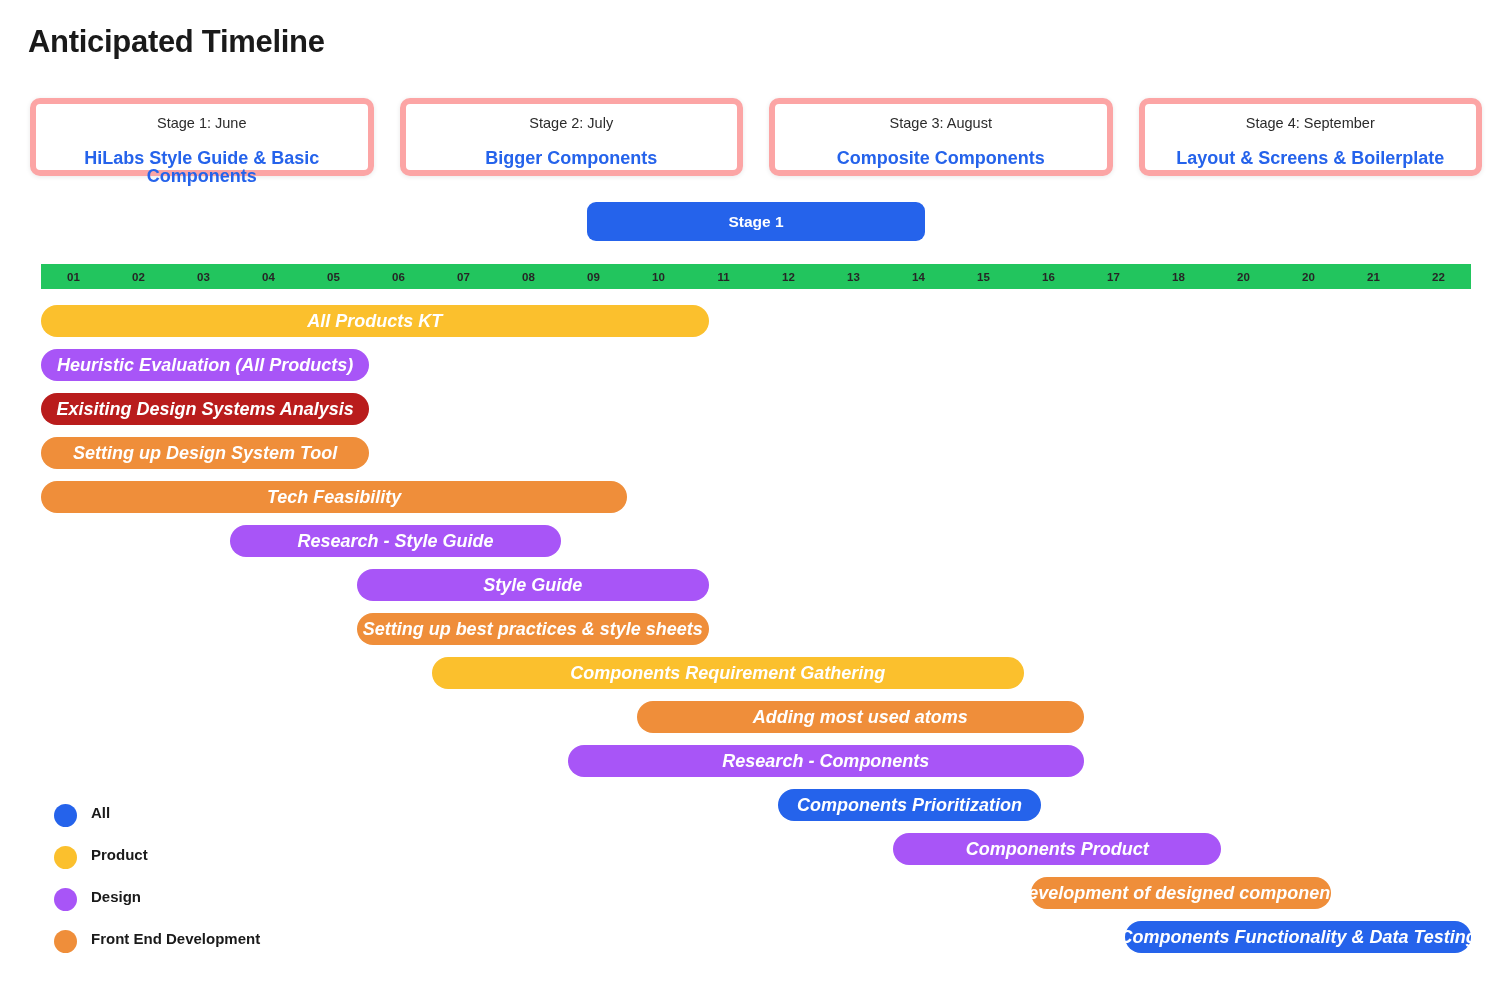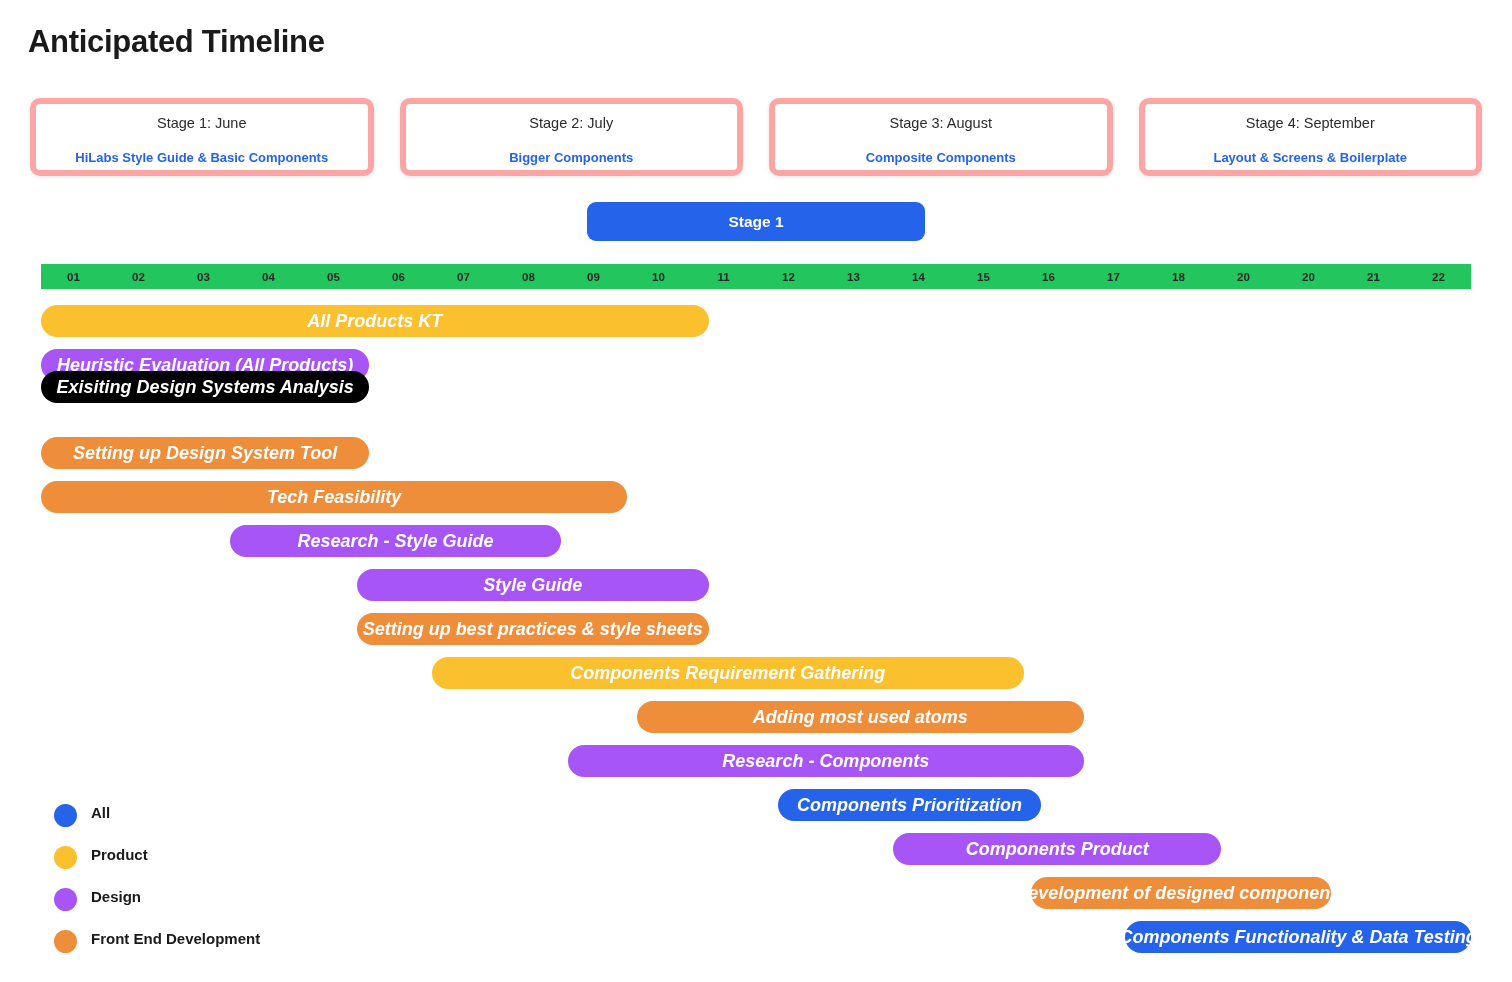--- a/index.html
+++ b/index.html
@@ -55,25 +55,25 @@
     border-radius: 3px;
     overflow: hidden;
   }
   .stage-progress-fill {
     height: 100%;
     border-radius: 3px;
     background: linear-gradient(90deg, #3b7aea 0%, #1e46b8 100%);
   }
   .stage-card-sub {
     margin-top: 10px;
-    font-size: 13px;
+    font-size: 18px;
     font-weight: bold;
     color: #2563eb;
     line-height: 18px;
-    text-align: left;
+    text-align: center;
   }
 
   
   .stage-pill {
     position: absolute;
     left: 587px; top: 202px;
     width: 338px; height: 39px;
     background: #2563eb;
     border-radius: 9px;
     color: #ffffff;
@@ -202,21 +202,21 @@
       <div class="day-cell">18</div>
       <div class="day-cell">20</div>
       <div class="day-cell">20</div>
       <div class="day-cell">21</div>
       <div class="day-cell">22</div>
     </div>
 
   <div class="gantt">
       <div class="gantt-bar" style="left: 41px; width: 667.55px; top: 305px; background: rgb(251, 192, 45);">All Products KT</div>
       <div class="gantt-bar" style="left: 41px; width: 328.25px; top: 349px; background: rgb(168, 85, 247);">Heuristic Evaluation (All Products)</div>
-      <div class="gantt-bar" style="left: 41px; width: 328.25px; top: 371px; background: #000000;">Exisiting Design Systems Analysis</div>
+      <div class="gantt-bar" style="left: 41px; width: 328.25px; top: 393px; background: #b91c1c;">Exisiting Design Systems Analysis</div>
       <div class="gantt-bar" style="left: 41px; width: 328.25px; top: 437px; background: rgb(239, 142, 58);">Setting up Design System Tool</div>
       <div class="gantt-bar" style="left: 41px; width: 586.3px; top: 481px; background: rgb(239, 142, 58);">Tech Feasibility</div>
       <div class="gantt-bar" style="left: 230.15px; width: 330.85px; top: 525px; background: rgb(168, 85, 247);">Research - Style Guide</div>
       <div class="gantt-bar" style="left: 356.9px; width: 351.65px; top: 569px; background: rgb(168, 85, 247);">Style Guide</div>
       <div class="gantt-bar" style="left: 356.9px; width: 351.65px; top: 613px; background: rgb(239, 142, 58);">Setting up best practices &amp; style sheets</div>
       <div class="gantt-bar" style="left: 431.65px; width: 592.15px; top: 657px; background: rgb(251, 192, 45);">Components Requirement Gathering</div>
       <div class="gantt-bar" style="left: 637.05px; width: 446.55px; top: 701px; background: rgb(239, 142, 58);">Adding most used atoms</div>
       <div class="gantt-bar" style="left: 568.15px; width: 515.45px; top: 745px; background: rgb(168, 85, 247);">Research - Components</div>
       <div class="gantt-bar" style="left: 778.1px; width: 262.6px; top: 789px; background: rgb(37, 99, 235);">Components Prioritization</div>
       <div class="gantt-bar" style="left: 893.15px; width: 328.25px; top: 833px; background: rgb(168, 85, 247);">Components Product</div>

